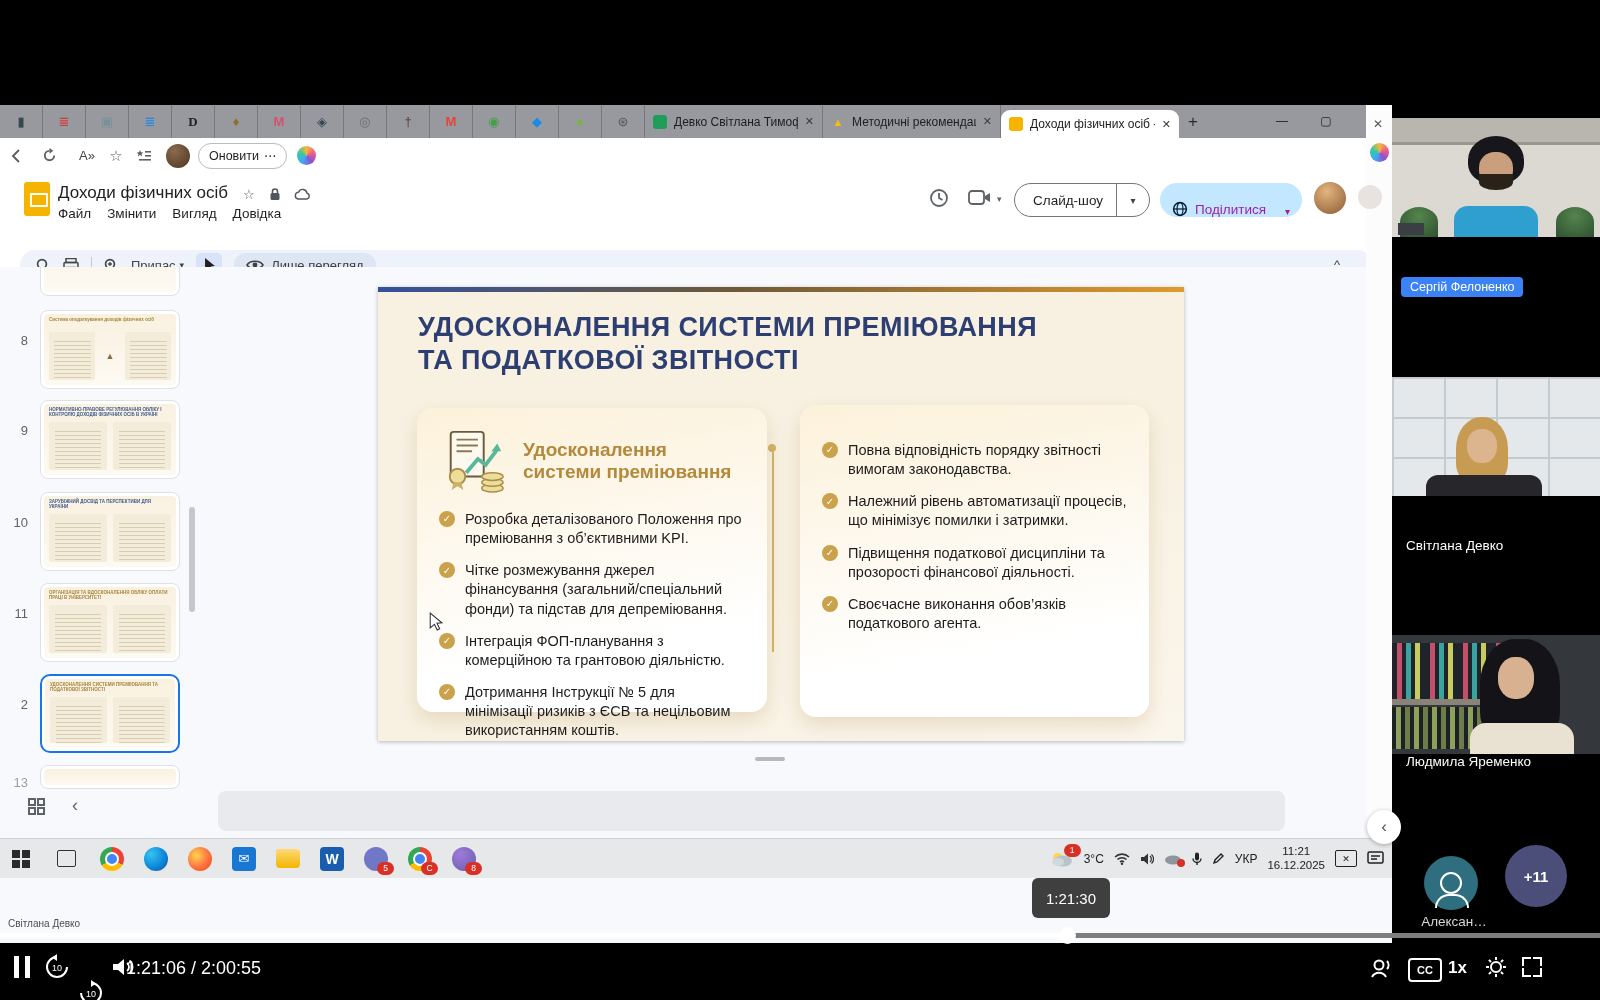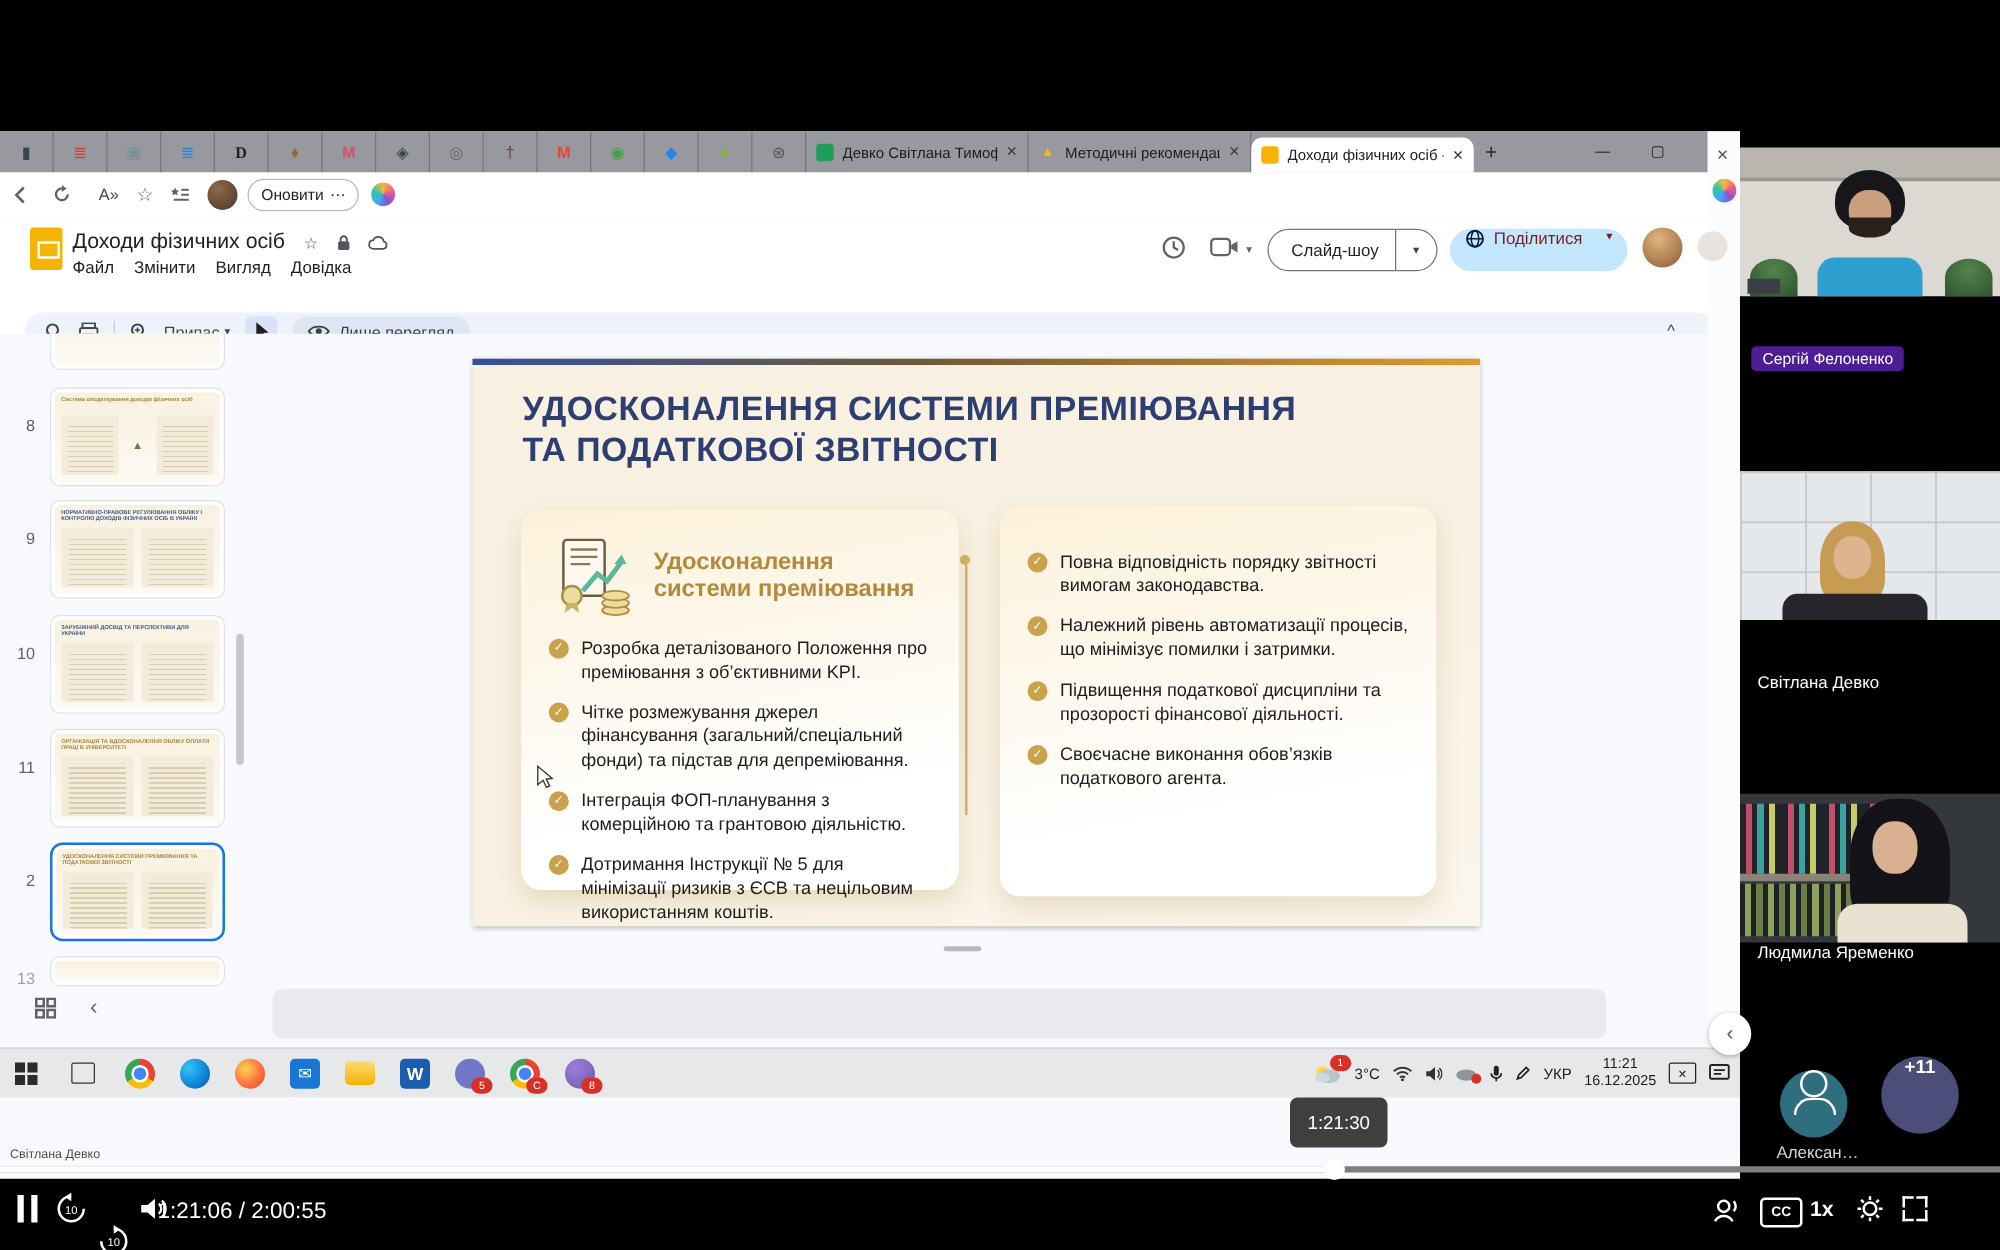--- a/index.html
+++ b/index.html
@@ -48,21 +48,21 @@
   #gdoctitle{left:58px;top:10px;font-size:17px;color:#202124;}
   .miniicn{color:#51565e;font-size:13px;}
   #gmenus{left:58px;top:33px;display:flex;gap:16px;font-size:13.5px;color:#1f1f1f;}
   .gmenus-item{cursor:default;}
   .hbtn{color:#5f6368;}
   #slideshow-btn{left:1014px;top:10px;width:136px;height:34px;border:1px solid #747775;border-radius:17px;
      display:flex;align-items:center;justify-content:center;font-size:13.5px;color:#1f1f1f;box-sizing:border-box;}
   #slideshow-dd{position:absolute;right:0;top:0;height:100%;width:32px;border-left:1px solid #747775;
      display:flex;align-items:center;justify-content:center;color:#444;font-size:10px;}
   #share-btn{left:1160px;top:10px;width:142px;height:34px;background:#c2e7ff;border-radius:17px;
-     display:flex;align-items:flex-start;gap:7px;padding:0 12px;font-size:13.5px;color:#7f1d1d;box-sizing:border-box;}
+     display:flex;align-items:flex-end;gap:7px;padding:0 12px;font-size:13.5px;color:#a21caf;box-sizing:border-box;}
   #gavatar{left:1314px;top:9px;width:32px;height:32px;border-radius:50%;
      background:radial-gradient(circle at 40% 30%,#e3b57e,#8a5a32);}
   
   #gtoolbar{left:0;top:144px;width:1392px;height:34px;background:#fff;}
   #gtoolbar .band{position:absolute;left:20px;right:20px;top:1px;height:30px;background:#eef3fb;
      border-radius:15px;display:flex;align-items:center;gap:12px;padding:0 16px;box-sizing:border-box;}
   .tsep{width:1px;height:16px;background:#c6cad0;}
   .tbtn{color:#444746;display:flex;align-items:center;gap:4px;font-size:13px;}
   .cursor-tile{width:26px;height:24px;background:#d8e2f8;border-radius:5px;display:flex;align-items:center;justify-content:center;}
   #viewonly{height:24px;background:#dfe6f3;border-radius:13px;display:flex;align-items:center;gap:7px;
@@ -120,22 +120,22 @@
   .tray{margin-left:auto;display:flex;align-items:center;gap:10px;padding-right:8px;font-size:12px;color:#222;}
   #clock{line-height:1.15;text-align:center;font-size:11.5px;color:#1c1c1c;}
   
   #edgeStrip{left:1366px;top:105px;width:26px;height:733px;background:#fcfcfd;}
   #collapseBtn{left:1367px;top:810px;width:34px;height:34px;border-radius:50%;background:#fff;
      box-shadow:0 1px 4px rgba(0,0,0,.3);display:flex;align-items:center;justify-content:center;
      color:#555;font-size:17px;z-index:40;}
   #panel{left:1392px;top:0;width:208px;height:1000px;background:#000;overflow:hidden;}
   .vtile{position:absolute;left:0;width:208px;height:119px;overflow:hidden;}
   .pname{position:absolute;color:#fff;font-size:13.5px;white-space:nowrap;}
-  .pbadge{background:#4c1d95;border-radius:4px;padding:3px 9px;font-size:12.5px;}
-  .pav{position:absolute;border-radius:50%;display:flex;justify-content:center;}
+  .pbadge{background:#3b82f6;border-radius:4px;padding:3px 9px;font-size:12.5px;}
+  .pav{position:absolute;border-radius:50%;display:flex;align-items:center;justify-content:center;}
   
   #v1{top:118px;background:linear-gradient(180deg,#b9b6b0 0 22%,#dcd9d3 22% 100%);}
   .plant{position:absolute;bottom:0;width:38px;height:30px;border-radius:50% 50% 0 0;
      background:radial-gradient(circle at 50% 30%,#55854d,#2d5230);}
   .p1hair{position:absolute;left:76px;top:18px;width:56px;height:48px;border-radius:50% 50% 42% 42%;background:#17171b;}
   .p1face{position:absolute;left:87px;top:34px;width:34px;height:34px;border-radius:46%;background:#c99f7d;}
   .p1beard{position:absolute;left:87px;top:56px;width:34px;height:16px;border-radius:0 0 48% 48%;background:#2a2118;}
   .p1body{position:absolute;left:62px;top:88px;width:84px;height:32px;border-radius:14px 14px 0 0;background:#2f9fd0;}
   #v2{top:377px;background:#e4e8eb;
      background-image:linear-gradient(#c3cad0 2px,transparent 2px),linear-gradient(90deg,#c3cad0 2px,transparent 2px);

